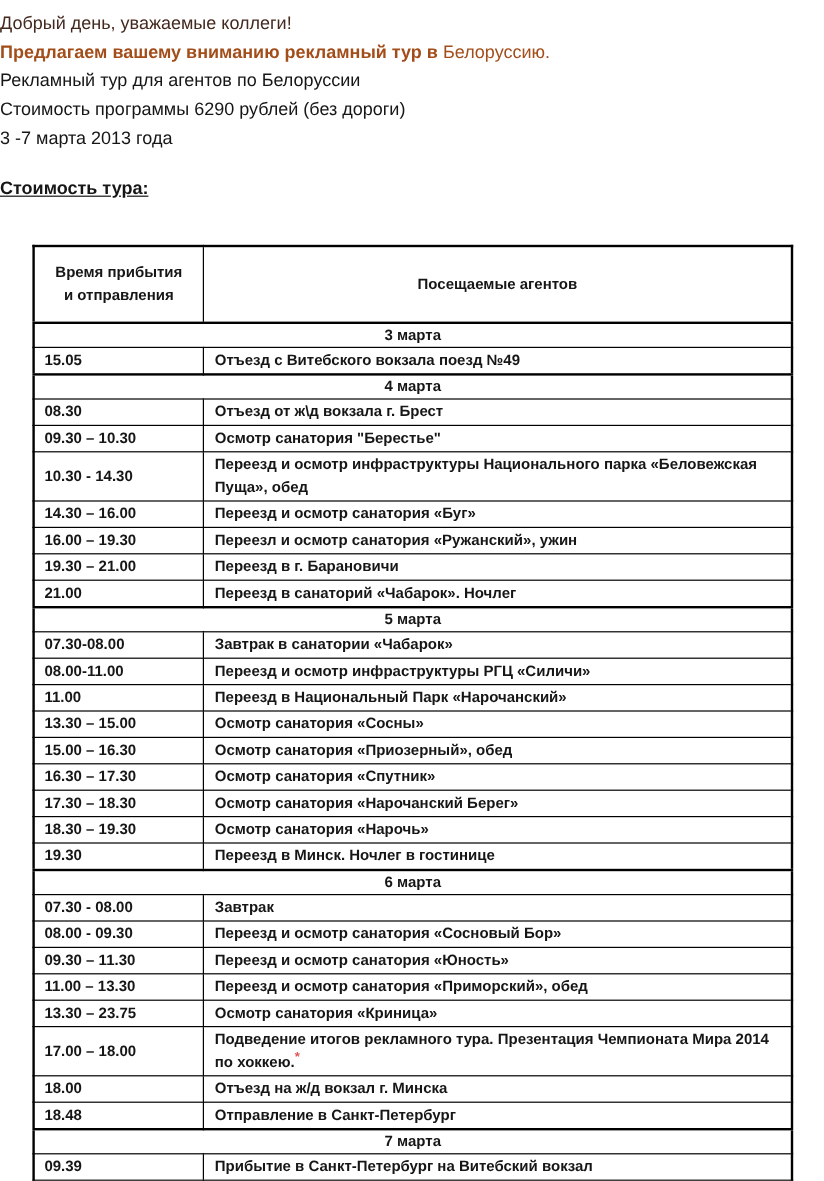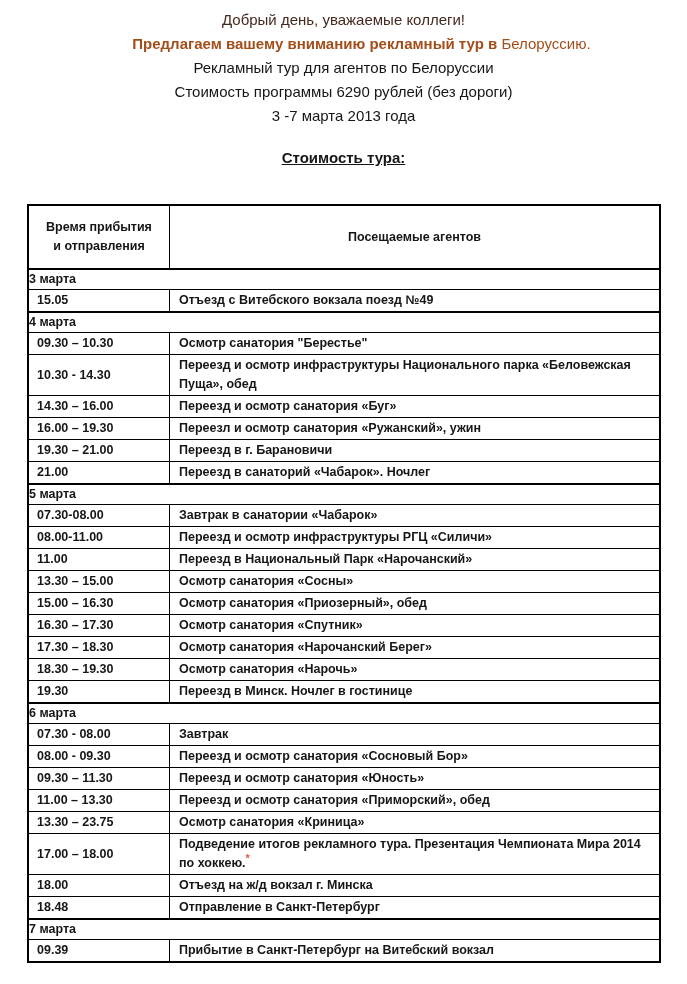--- a/index.html
+++ b/index.html
@@ -8,24 +8,24 @@
     width: 687px;
     height: 984px;
     background: #ffffff;
     overflow: hidden;
     font-family: "Liberation Sans", sans-serif;
     color: #161616;
   }
   .page { width: 687px; height: 984px; }
 
   
-  .doc-header { text-align: center; padding-top: 8px; }
+  .doc-header { text-align: left; padding-top: 8px; }
   .doc-header p { margin: 0; font-size: 15px; line-height: 24px; }
   .h-greeting { color: var(--c-greeting, #44291f); font-weight: 400; }
-  .h-offer    { color: var(--c-offer, #a34e1a); padding-left: 36px; }
+  .h-offer    { color: var(--c-offer, #a34e1a); }
   .h-offer .bold-part { font-weight: 700; }
   .h-title, .h-price { font-weight: 400; color: #161616; }
   .h-dates  { font-weight: 400; color: #161616; }
   .h-program {
     font-weight: 700;
     text-decoration: underline;
     margin-top: 18px !important;
     color: #161616;
   }
 
@@ -47,21 +47,21 @@
     height: 60px;
     font-weight: 700;
     text-align: center;
     border-top: 2px solid #000;
     border-bottom: 2px solid #000;
     line-height: 19px;
   }
   tr.date-row td {
     height: 19px;
     line-height: 19px;
-    text-align: left;
+    text-align: center;
     font-weight: 700;
     border-top: 2px solid #000;
     padding: 0;
   }
   td.time-cell {
     height: 19px;
     line-height: 19px;
     font-weight: 700;
     padding: 0 4px 0 8px;
     white-space: nowrap;
@@ -107,20 +107,24 @@
           <td colspan="2">3 марта</td>
         </tr>
         <tr>
           <td class="time-cell">15.05</td>
           <td class="activity-cell">Отъезд с Витебского вокзала поезд №49</td>
         </tr>
         <tr class="date-row">
           <td colspan="2">4 марта</td>
         </tr>
         <tr>
+          <td class="time-cell">08.30</td>
+          <td class="activity-cell">Отъезд от ж\д вокзала г. Брест</td>
+        </tr>
+        <tr>
           <td class="time-cell">09.30 – 10.30</td>
           <td class="activity-cell">Осмотр санатория "Берестье"</td>
         </tr>
         <tr>
           <td class="time-cell">10.30 - 14.30</td>
           <td class="activity-cell">Переезд и осмотр инфраструктуры Национального парка «Беловежская Пуща», обед</td>
         </tr>
         <tr>
           <td class="time-cell">14.30 – 16.00</td>
           <td class="activity-cell">Переезд и осмотр санатория «Буг»</td>

